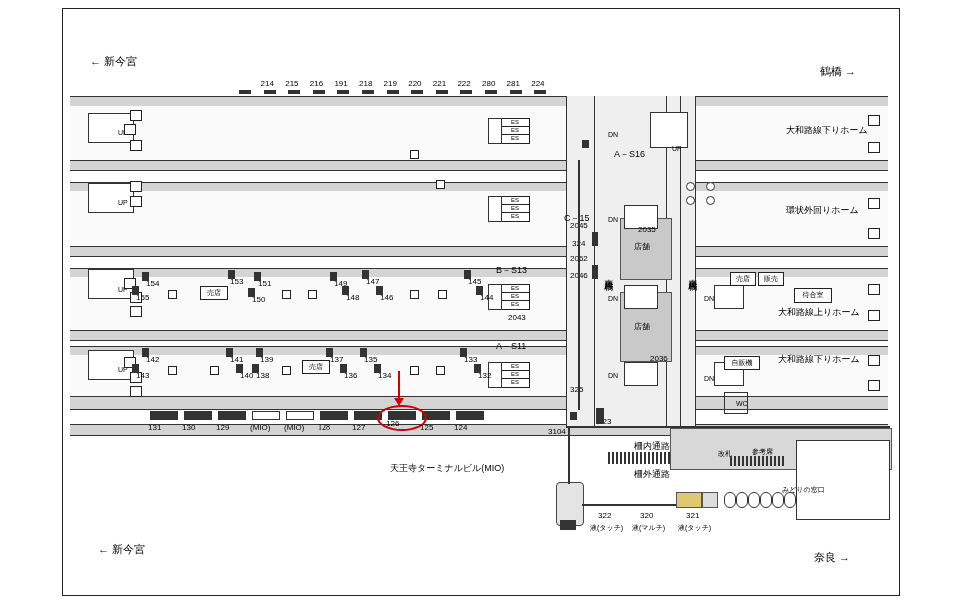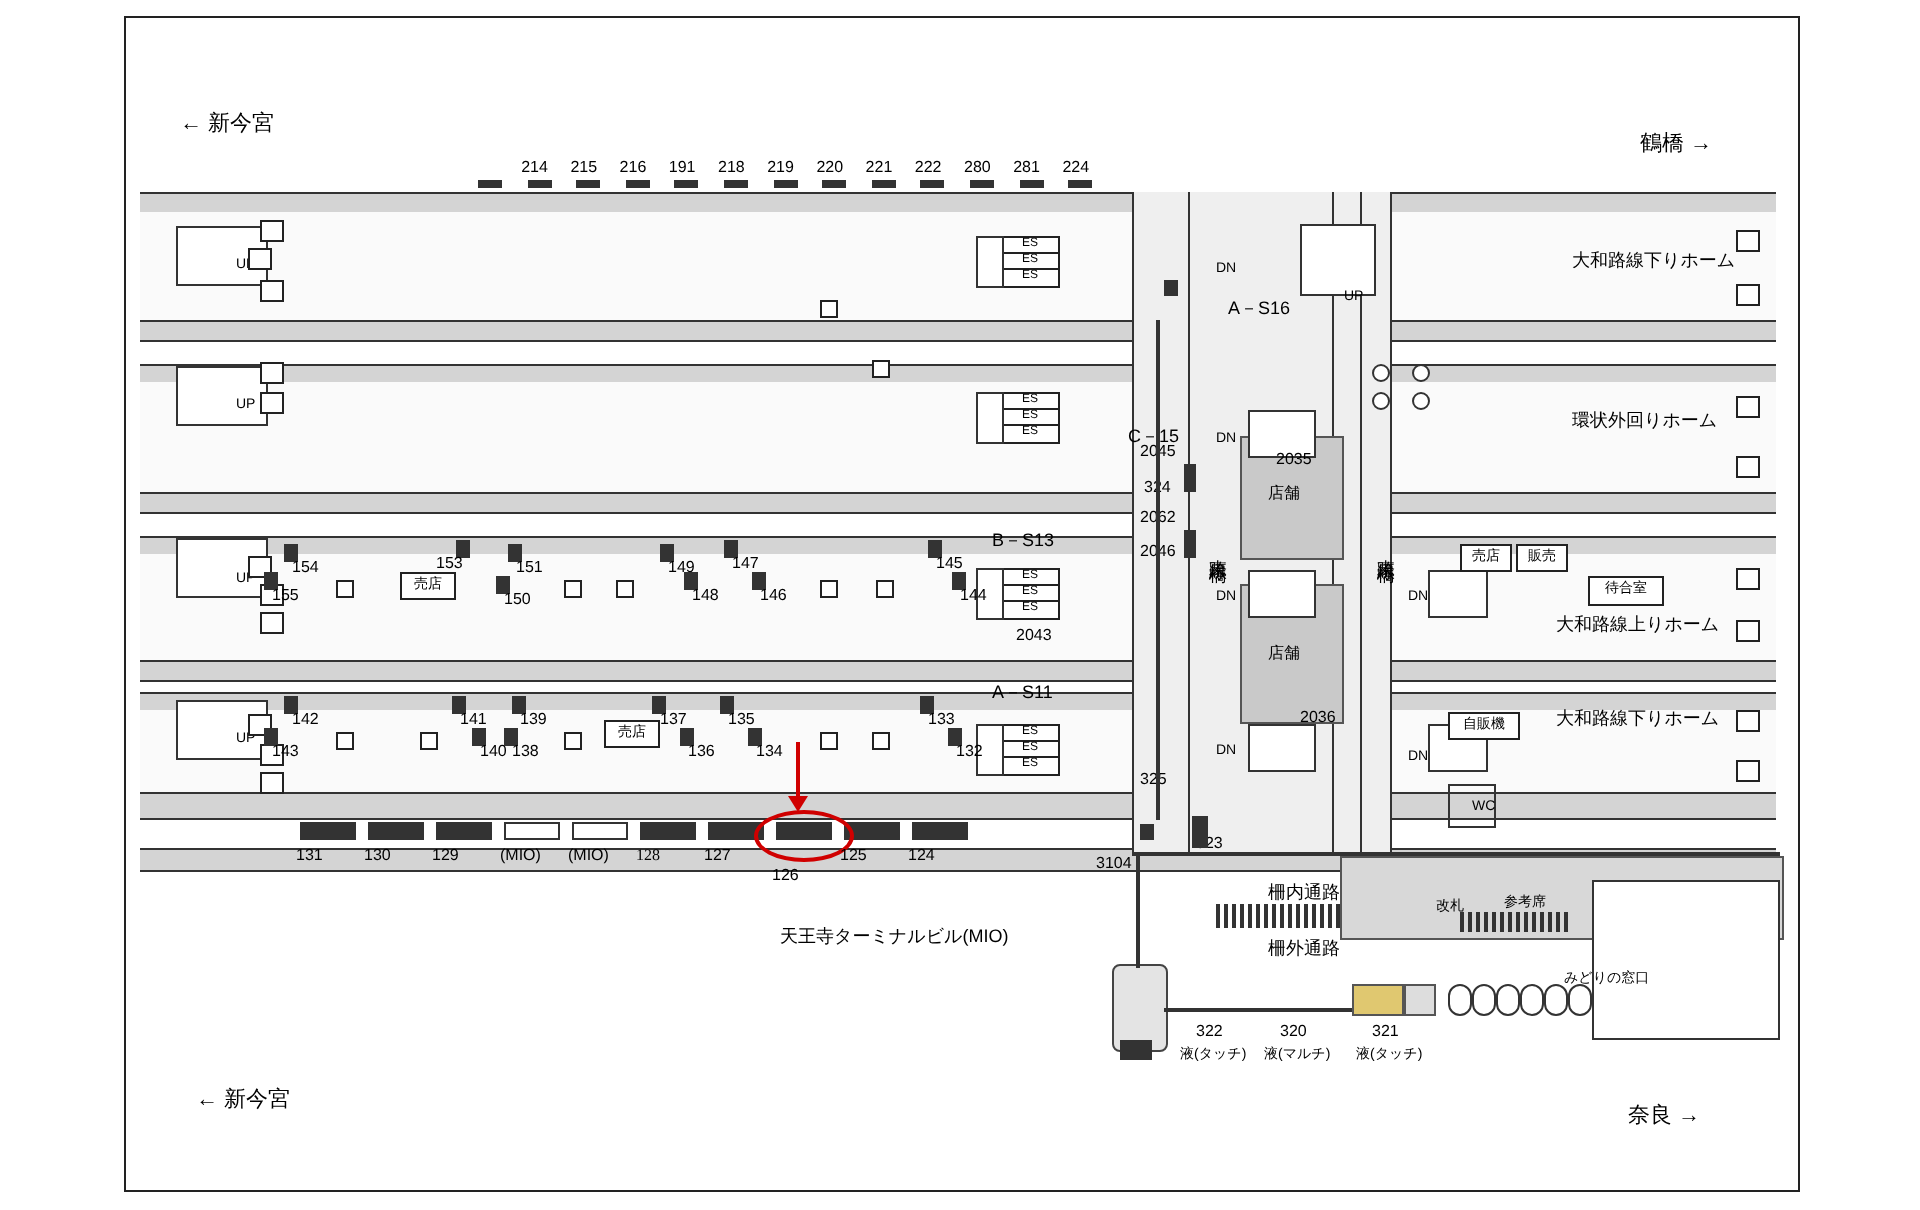--- a/index.html
+++ b/index.html
@@ -210,21 +210,21 @@
   <div class="dot" style="left:706px;top:182px;width:7px;height:7px;"></div>
   <div class="dot" style="left:686px;top:196px;width:7px;height:7px;"></div>
   <div class="dot" style="left:706px;top:196px;width:7px;height:7px;"></div>
 
   <div id="rowmarks">
       <div class="sqf" style="left: 142px; top: 272px; width: 7px; height: 9px;"></div>
       <div class="txt t8" style="left: 146px; top: 280px;">154</div>
       <div class="sqf" style="left: 132px; top: 286px; width: 7px; height: 9px;"></div>
       <div class="txt t8" style="left: 136px; top: 294px;">155</div>
       <div class="sqf" style="left: 228px; top: 270px; width: 7px; height: 9px;"></div>
-      <div class="txt t8" style="left: 218px; top: 278px;">153</div>
+      <div class="txt t8" style="left: 230px; top: 278px;">153</div>
       <div class="sqf" style="left: 254px; top: 272px; width: 7px; height: 9px;"></div>
       <div class="txt t8" style="left: 258px; top: 280px;">151</div>
       <div class="sqf" style="left: 248px; top: 288px; width: 7px; height: 9px;"></div>
       <div class="txt t8" style="left: 252px; top: 296px;">150</div>
       <div class="sqf" style="left: 330px; top: 272px; width: 7px; height: 9px;"></div>
       <div class="txt t8" style="left: 334px; top: 280px;">149</div>
       <div class="sqf" style="left: 342px; top: 286px; width: 7px; height: 9px;"></div>
       <div class="txt t8" style="left: 346px; top: 294px;">148</div>
       <div class="sqf" style="left: 362px; top: 270px; width: 7px; height: 9px;"></div>
       <div class="txt t8" style="left: 366px; top: 278px;">147</div>
@@ -294,21 +294,21 @@
   <div class="circ" style="left:377px;top:405px;width:46px;height:22px;"></div>
 
   <div id="bottomnums">
       <div class="txt t8" style="left: 148px; top: 424px;">131</div>
       <div class="txt t8" style="left: 182px; top: 424px;">130</div>
       <div class="txt t8" style="left: 216px; top: 424px;">129</div>
       <div class="txt t8" style="left: 250px; top: 424px;">(MIO)</div>
       <div class="txt t8" style="left: 284px; top: 424px;">(MIO)</div>
       <div class="txt t8" style="left: 318px; top: 424px; font-family: Liberation Serif, serif;">128</div>
       <div class="txt t8" style="left: 352px; top: 424px;">127</div>
-      <div class="txt t8" style="left: 386px; top: 434px;">126</div>
+      <div class="txt t8" style="left: 386px; top: 420px;">126</div>
       <div class="txt t8" style="left: 420px; top: 424px;">125</div>
       <div class="txt t8" style="left: 454px; top: 424px;">124</div>
     </div>
 
   <div class="footlbl" style="left:390px;top:462px;">天王寺ターミナルビル(MIO)</div>
 
   <div class="abs" style="left:566px;top:426px;width:324px;height:2px;background:#333;"></div>
   <div class="abs" style="left:670px;top:428px;width:220px;height:40px;background:#d8d8d8;border:1px solid #555;"></div>
   <div class="abs" style="left:796px;top:440px;width:92px;height:78px;background:#fff;border:1px solid #333;"></div>
 

